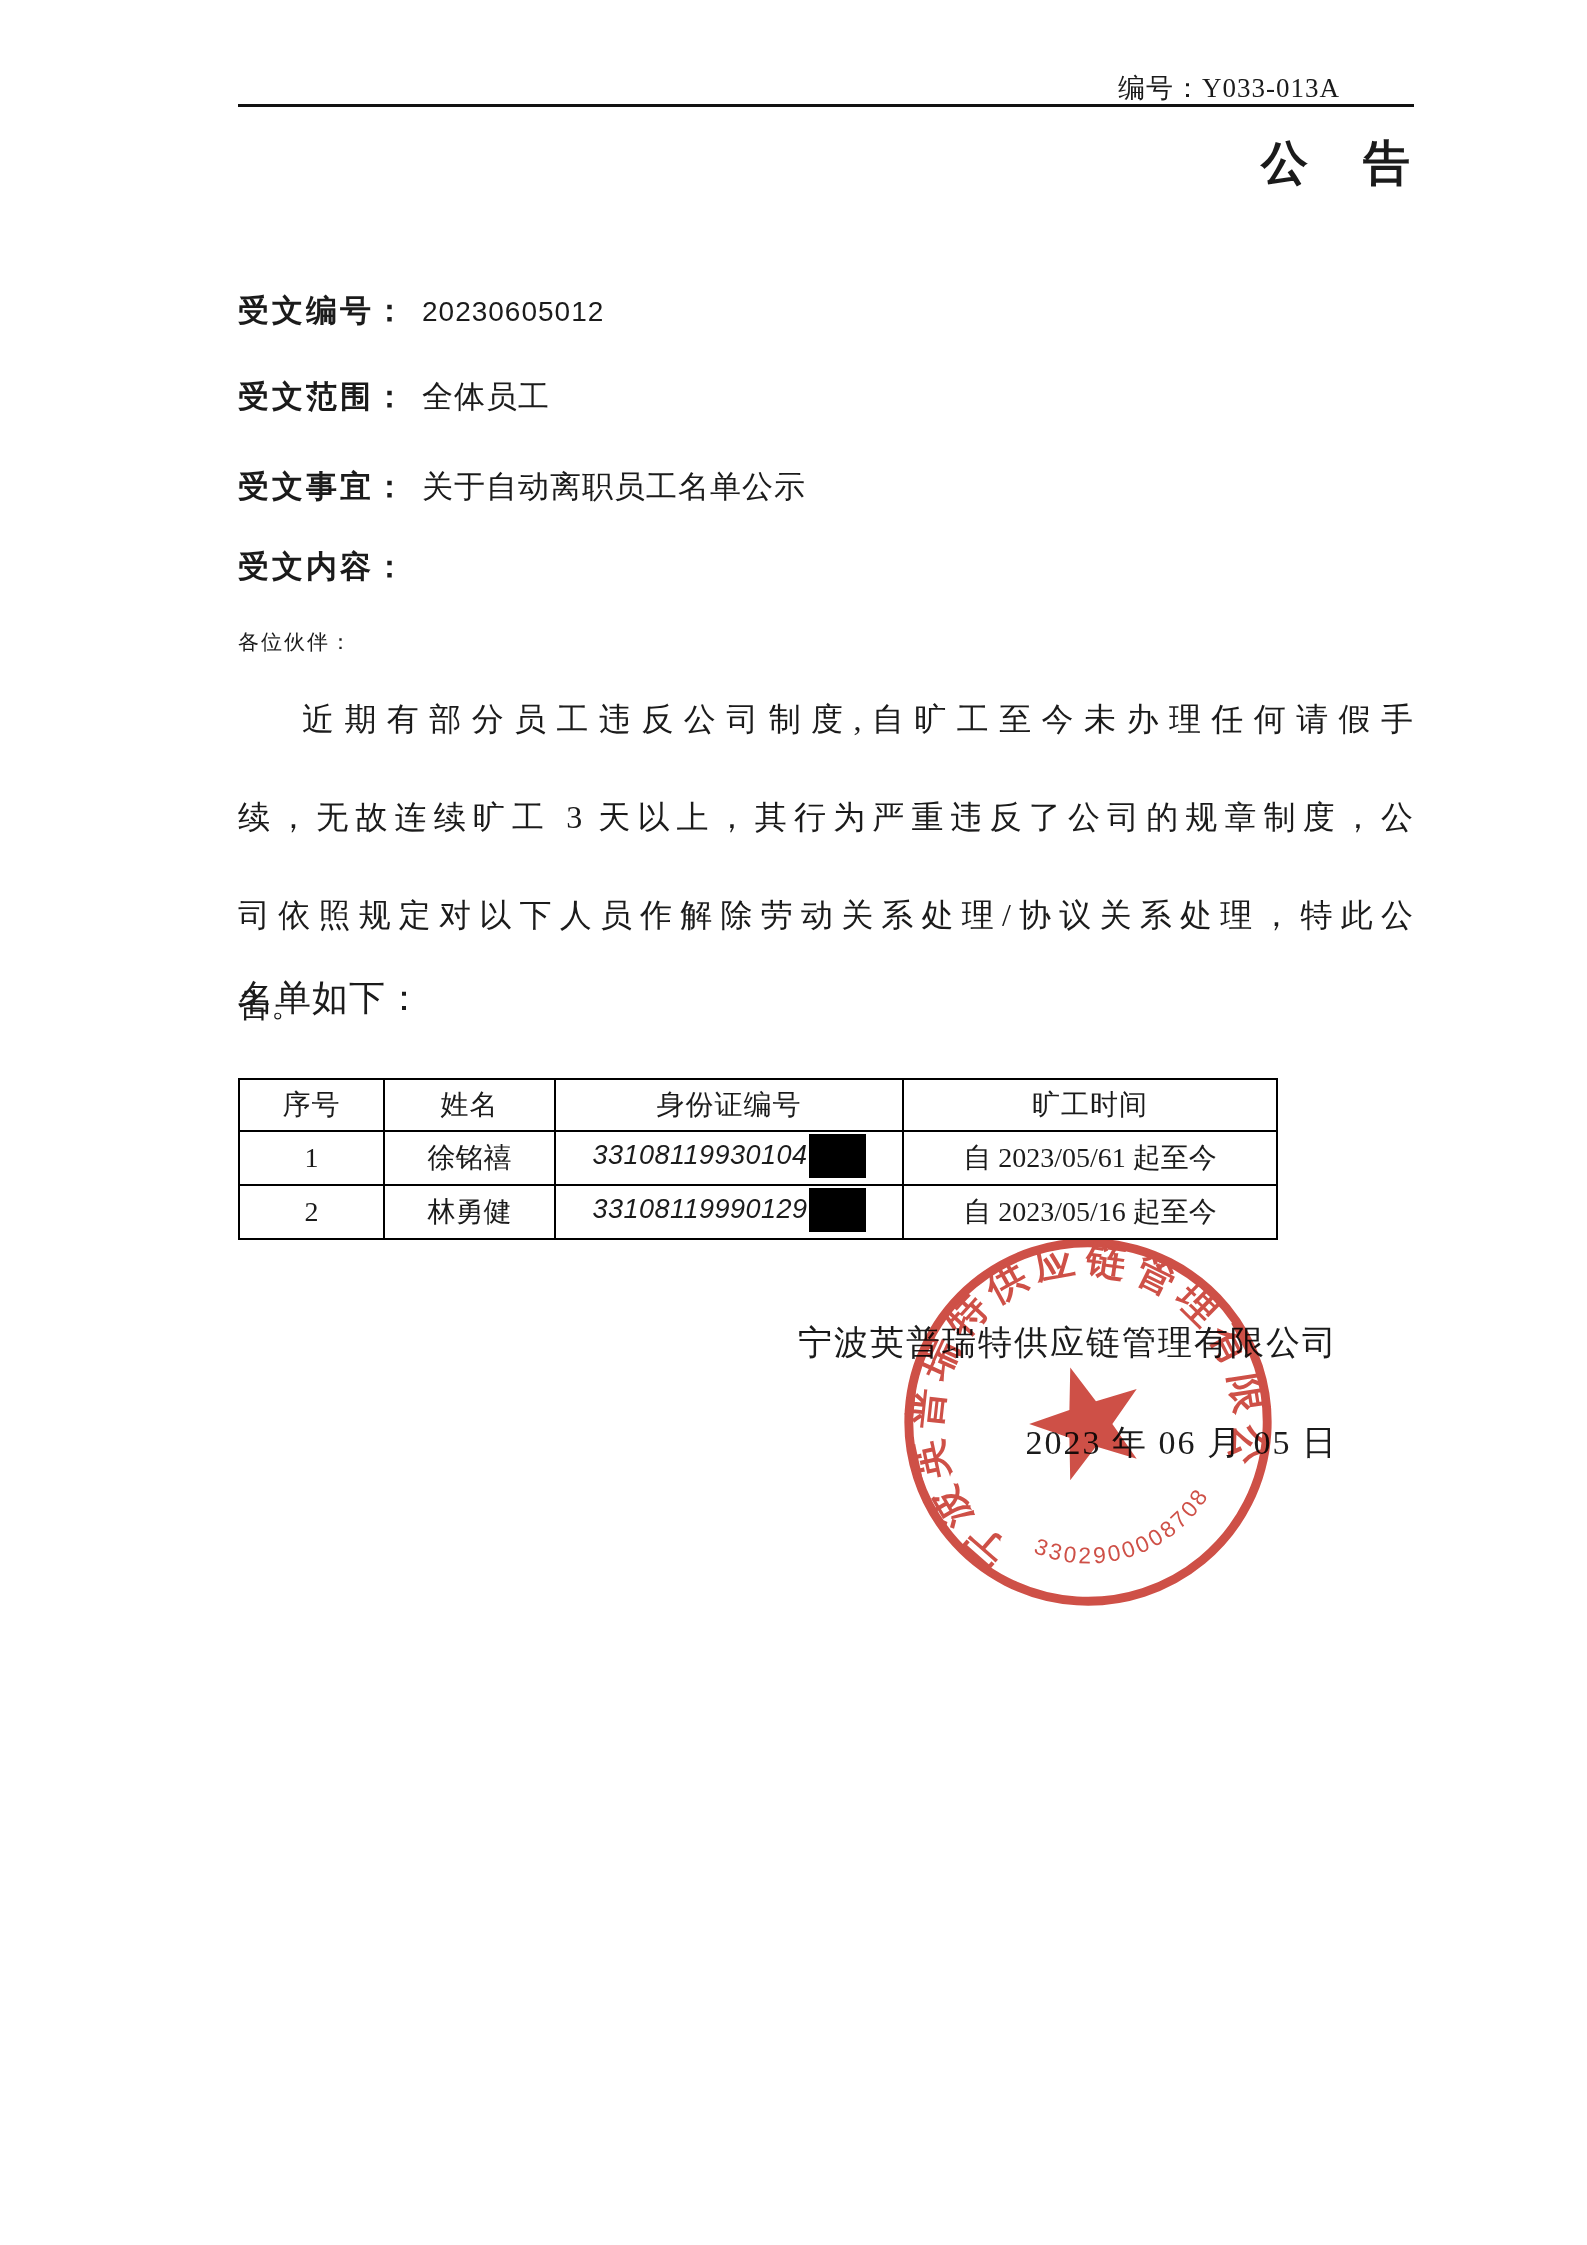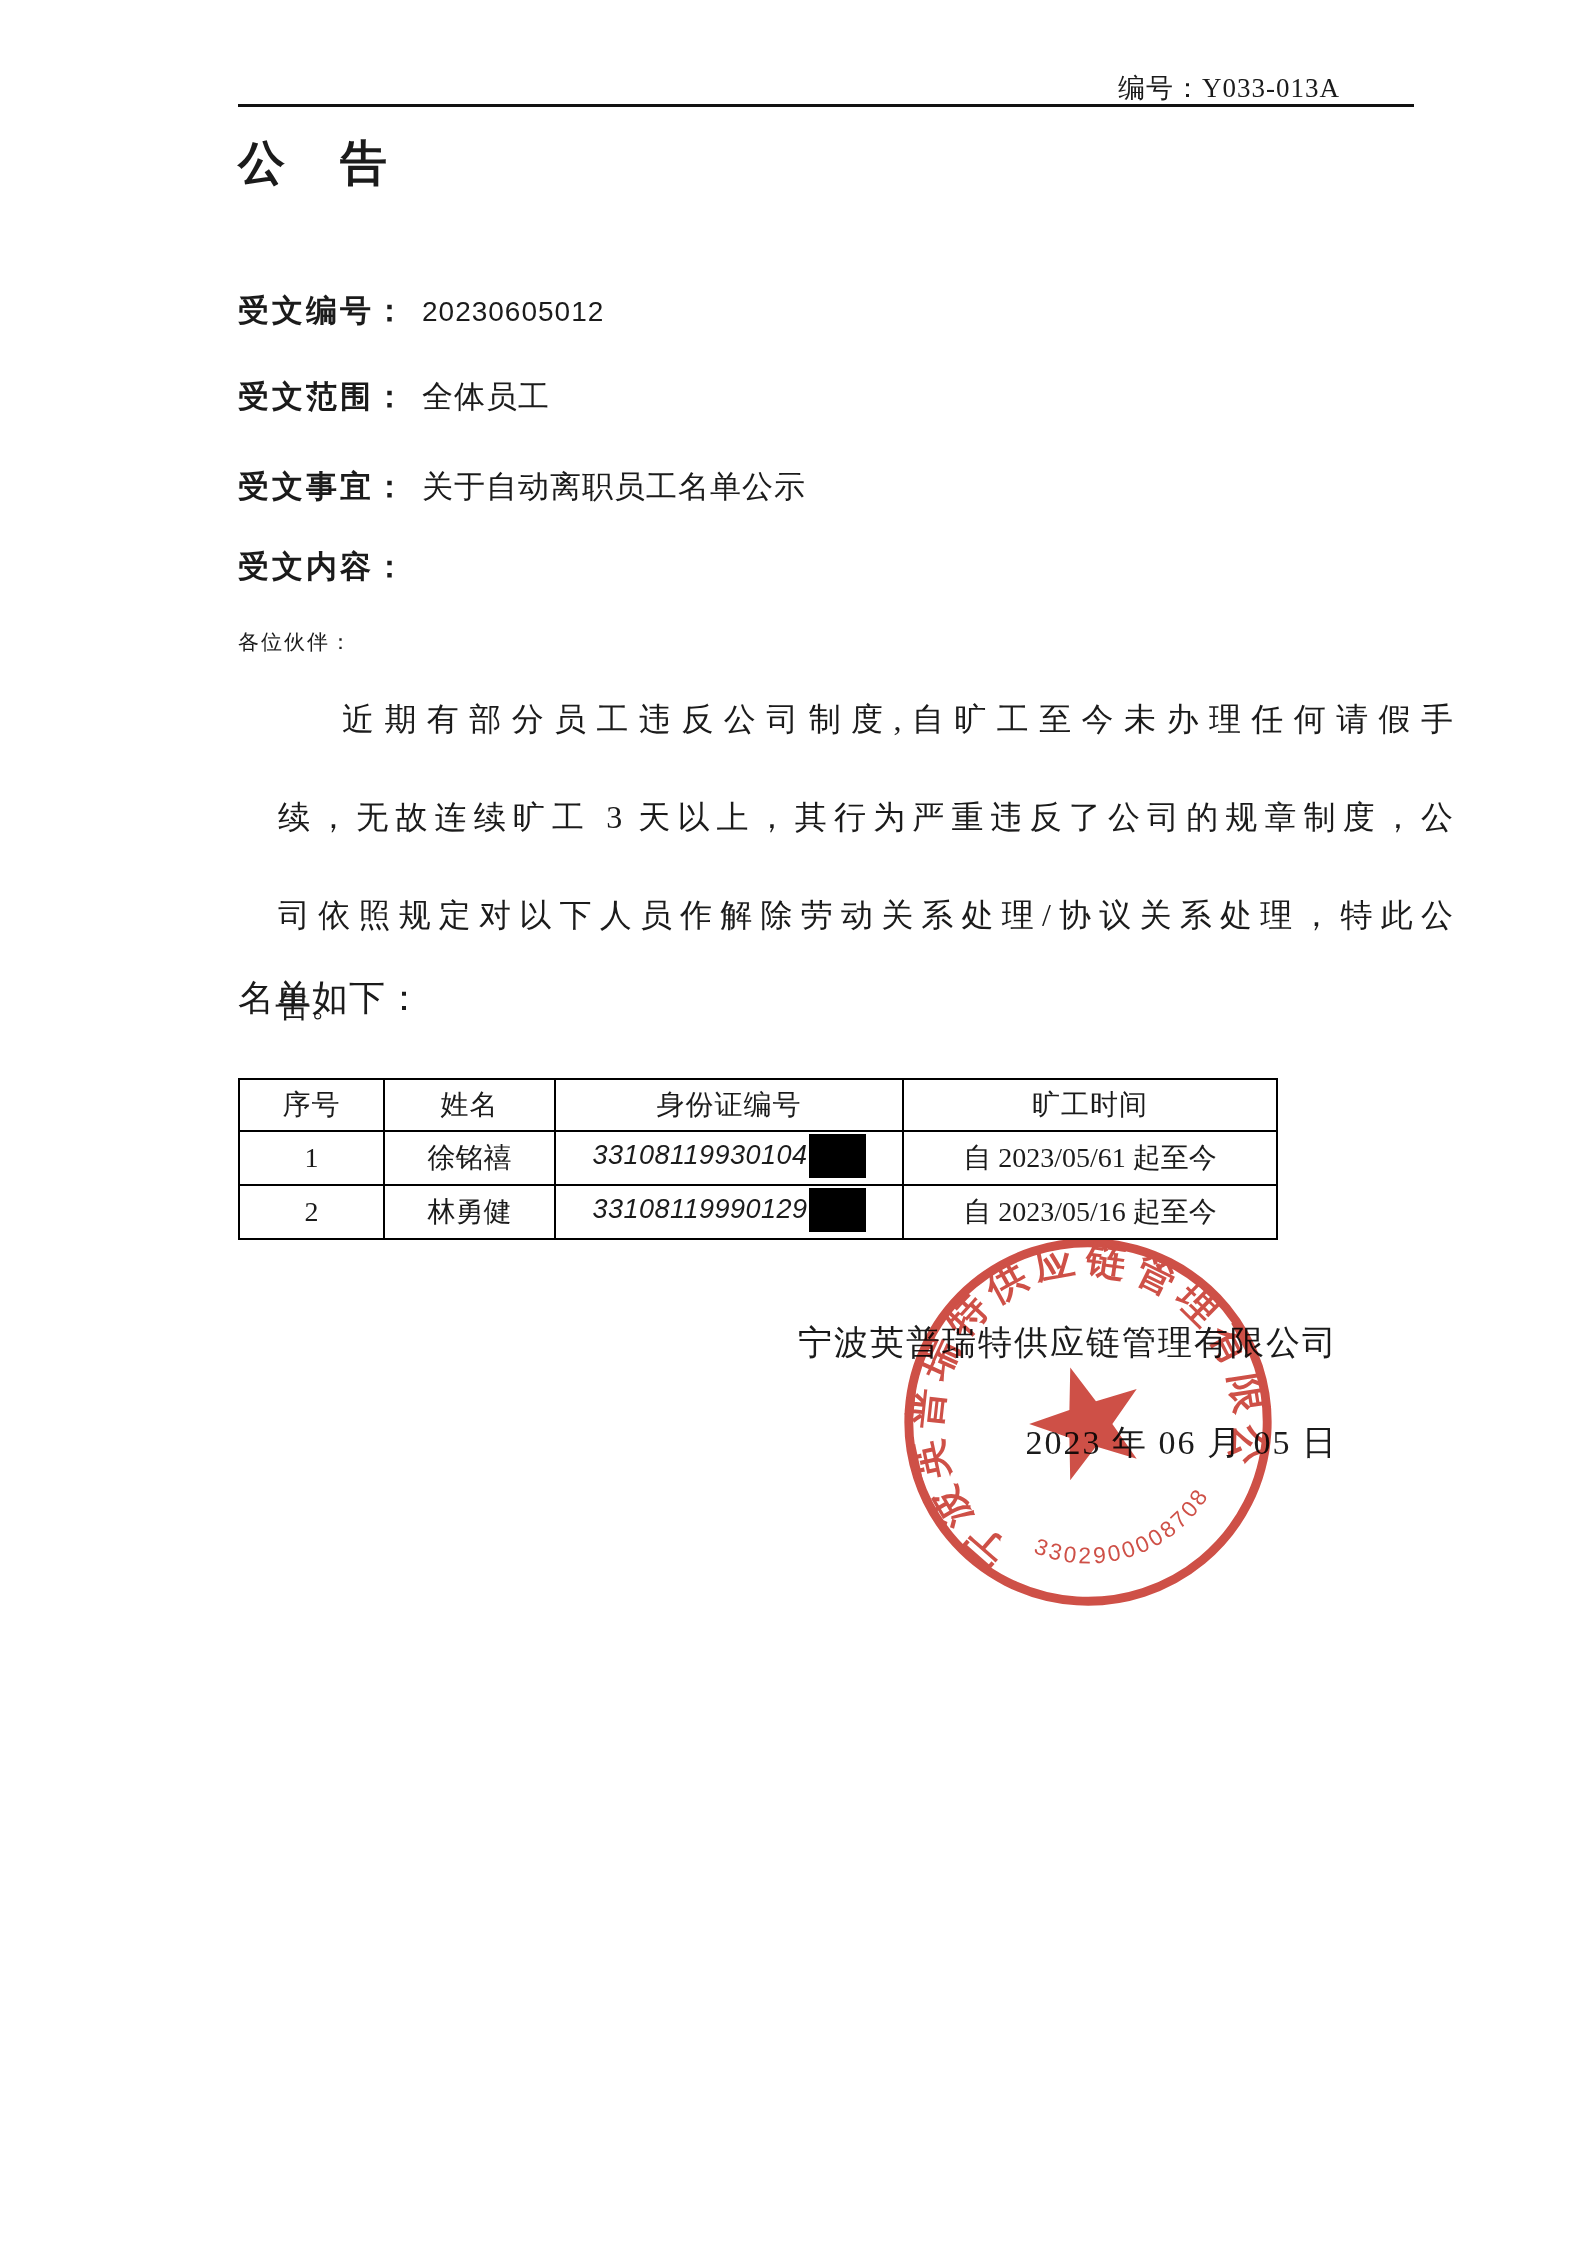--- a/index.html
+++ b/index.html
@@ -14,31 +14,31 @@
   .doc-number{
     position:absolute;top:70px;right:247px;
     font-size:27px;letter-spacing:1px;
   }
   .header-rule{
     position:absolute;top:104px;left:238px;width:1176px;height:3px;
     background:#111;
   }
   .page-title{
     position:absolute;top:132px;left:238px;width:1176px;
-    text-align:left;font-size:47px;font-weight:bold;letter-spacing:4px;
+    text-align:right;font-size:47px;font-weight:bold;letter-spacing:4px;
   }
   .field-row{position:absolute;left:238px;width:1176px;font-size:31px;white-space:nowrap;}
   .field-label{font-weight:bold;letter-spacing:3px;}
   .field-value{margin-left:14px;letter-spacing:1px;}
   .num-sans{font-family:"Liberation Sans","DejaVu Sans",sans-serif;font-size:28px;}
   .f1{top:290px}.f2{top:376px}.f3{top:466px}.f4{top:546px}
   .salutation{position:absolute;top:628px;left:238px;font-size:21px;letter-spacing:2px;}
   .bline{
     position:absolute;left:238px;width:1176px;
-    font-size:32px;letter-spacing:1px;white-space:nowrap;margin-left:40px;
+    font-size:32px;letter-spacing:1px;white-space:nowrap;
   }
   .jline{text-align:justify;text-align-last:justify;white-space:normal;}
   .indent{text-indent:2em;}
   .l1{top:698px}.l2{top:796px}.l3{top:894px}.l4{top:984px}
   .list-heading{position:absolute;top:974px;left:238px;font-size:36px;font-weight:normal;letter-spacing:1px;}
   table.roster{
     position:absolute;top:1078px;left:238px;width:1038px;
     border-collapse:collapse;table-layout:fixed;
     font-size:28px;
   }

